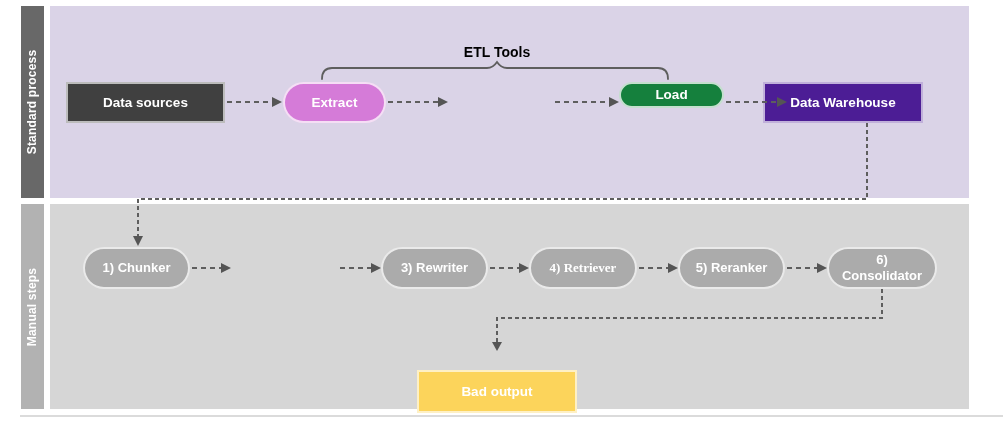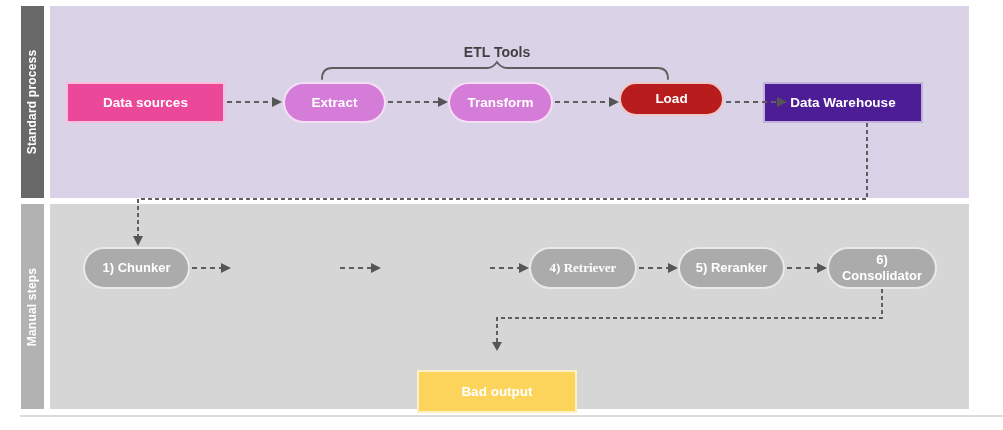--- a/index.html
+++ b/index.html
@@ -13,21 +13,21 @@
   }
   .node{
     position:absolute;display:flex;flex-direction:column;align-items:center;justify-content:center;
     color:#ffffff;font-weight:bold;font-size:13.5px;text-align:center;line-height:16px;
     box-sizing:border-box;
   }
   .rect-node{border:2px solid rgba(255,255,255,0.65);}
   .pill{border-radius:22px;border:2px solid rgba(255,255,255,0.75);}
   .pill-sm{font-size:13px;}
   .bracket-label{
-    position:absolute;text-align:center;color:#404040;font-weight:bold;font-size:14px;
+    position:absolute;text-align:center;color:#000000;font-weight:bold;font-size:14px;
   }
   svg.overlay{position:absolute;left:0;top:0;pointer-events:none;}
   .divider{position:absolute;background:#dbdbdb;}
 </style>
 </head>
 <body>
 
 <div class="stage">
 
   <div class="vbar" style="left:21px;top:6px;width:23px;height:192px;background:#686868;">
@@ -35,38 +35,38 @@
   </div>
   <div class="vbar" style="left:21px;top:204px;width:23px;height:205px;background:#b2b2b2;">
     <span>Manual steps</span>
   </div>
 
   <div class="panel" style="left:50px;top:6px;width:919px;height:192px;background:#dad3e7;"></div>
   <div class="panel" style="left:50px;top:204px;width:919px;height:205px;background:#d6d6d6;"></div>
 
   <div class="bracket-label" style="left:430px;top:44px;width:134px;">ETL Tools</div>
 
-  <div class="node rect-node" style="left:66px;top:82px;width:159px;height:41px;background:#ec4899;">
+  <div class="node rect-node" style="left:66px;top:82px;width:159px;height:41px;background:#404040;">
     <span>Data sources</span>
   </div>
   <div class="node pill" style="left:283px;top:82px;width:103px;height:41px;background:#d57bd8;">
     <span>Extract</span>
   </div>
-  <div class="node pill" style="left:448px;top:82px;width:105px;height:41px;background:#d57bd8;">
-    <span>Transform</span>
-  </div>
-  <div class="node pill" style="left:619px;top:82px;width:105px;height:34px;background:#b91c1c;text-align:right;">
+  <div class="node pill" style="left:619px;top:82px;width:105px;height:26px;background:#15803d;text-align:right;">
     <span>Load</span>
   </div>
   <div class="node rect-node" style="left:763px;top:82px;width:160px;height:41px;background:#4c1d95;">
     <span>Data Warehouse</span>
   </div>
 
   <div class="node pill pill-sm" style="left:83px;top:247px;width:107px;height:42px;background:#ababab;">
     <span>1) Chunker</span>
+  </div>
+  <div class="node pill pill-sm" style="left:381px;top:247px;width:107px;height:42px;background:#ababab;">
+    <span>3) Rewriter</span>
   </div>
   <div class="node pill pill-sm" style="left:529px;top:247px;width:108px;height:42px;background:#ababab;font-family:Liberation Serif, serif;">
     <span>4) Retriever</span>
   </div>
   <div class="node pill pill-sm" style="left:678px;top:247px;width:107px;height:42px;background:#ababab;">
     <span>5) Reranker</span>
   </div>
   <div class="node pill pill-sm" style="left:827px;top:247px;width:110px;height:42px;background:#ababab;">
     <span>6)</span>
     <span>Consolidator</span>

